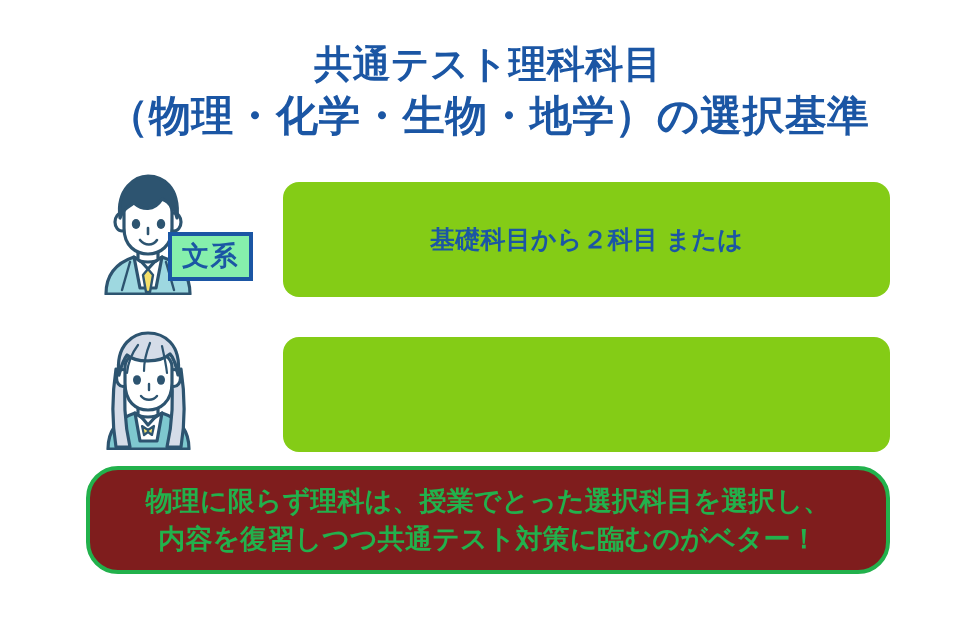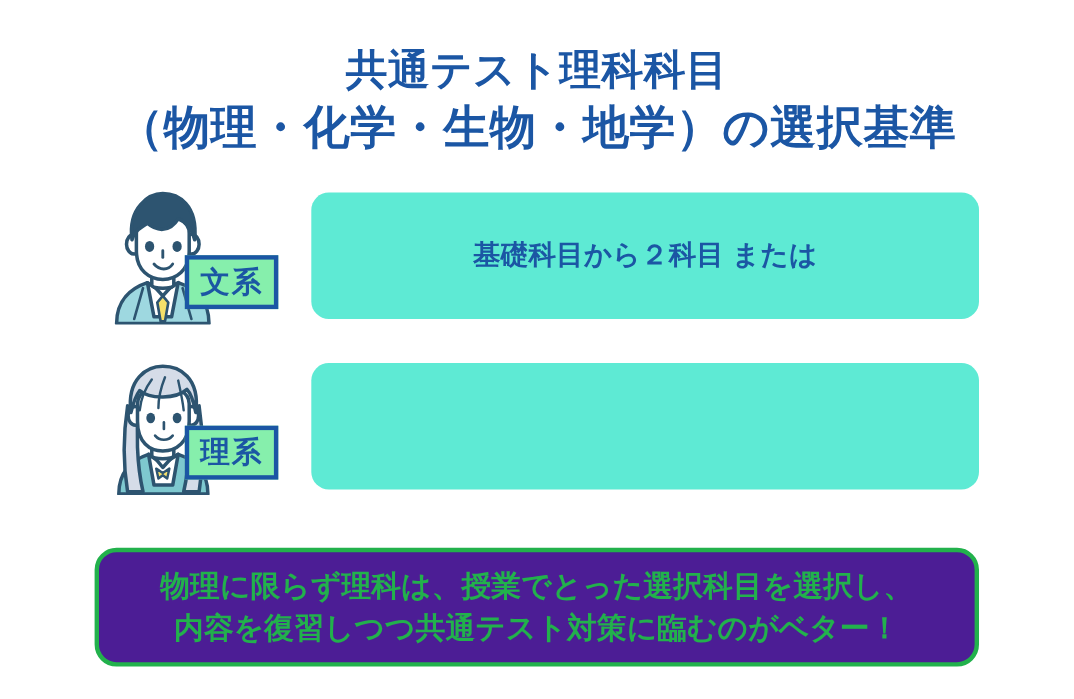--- a/index.html
+++ b/index.html
@@ -83,24 +83,24 @@
     text-align: right;
     letter-spacing: 0.06em;
     line-height: 1.12;
     box-sizing: border-box;
     z-index: 5;
   }
 
   .message-box {
     position: absolute;
     left: 283px;
-    top: 5px;
+    top: 12px;
     width: 607px;
     height: 115px;
-    background: #5eead4;
+    background: #84cc16;
     border-radius: 16px;
     display: flex;
     align-items: center;
     justify-content: center;
     box-sizing: border-box;
   }
   .message-text {
     color: #1b56a4;
     font-weight: bold;
     font-size: 25px;
@@ -108,26 +108,26 @@
     text-align: center;
     letter-spacing: 0.01em;
   }
   .message-text .msg-line { display: block; white-space: nowrap; }
   .row-rikei .message-text { font-size: 24px; }
 
   
   .highlight-box {
     position: absolute;
     left: 86px;
-    top: 498px;
+    top: 466px;
     width: 804px;
     height: 108px;
     border: 4px solid #22b14c;
-    border-radius: 20px;
-    background: #4c1d95;
+    border-radius: 32px;
+    background: #7f1d1d;
     display: flex;
     align-items: center;
     justify-content: center;
     box-sizing: border-box;
   }
   .highlight-text {
     color: #22b14c;
     font-weight: bold;
     font-size: 27px;
     line-height: 1.42;
@@ -221,21 +221,20 @@
 
           <ellipse cx="51" cy="55" rx="4" ry="4.8" fill="#2d5470" stroke="none"></ellipse>
           <ellipse cx="75" cy="55" rx="4" ry="4.8" fill="#2d5470" stroke="none"></ellipse>
 
           <path d="M63 59 L63 65" stroke="#2d5470" stroke-width="2.4"></path>
 
           <path d="M55 71 C59 76 67 76 71 71" stroke="#2d5470" stroke-width="2.4" fill="none"></path>
         </g>
       </svg>
 
-      <div class="stream-badge">理系</div>
     </div>
 
     <div class="message-box">
       <div class="message-text">
       </div>
     </div>
   </div>
 
   <div class="highlight-box">
     <div class="highlight-text">

